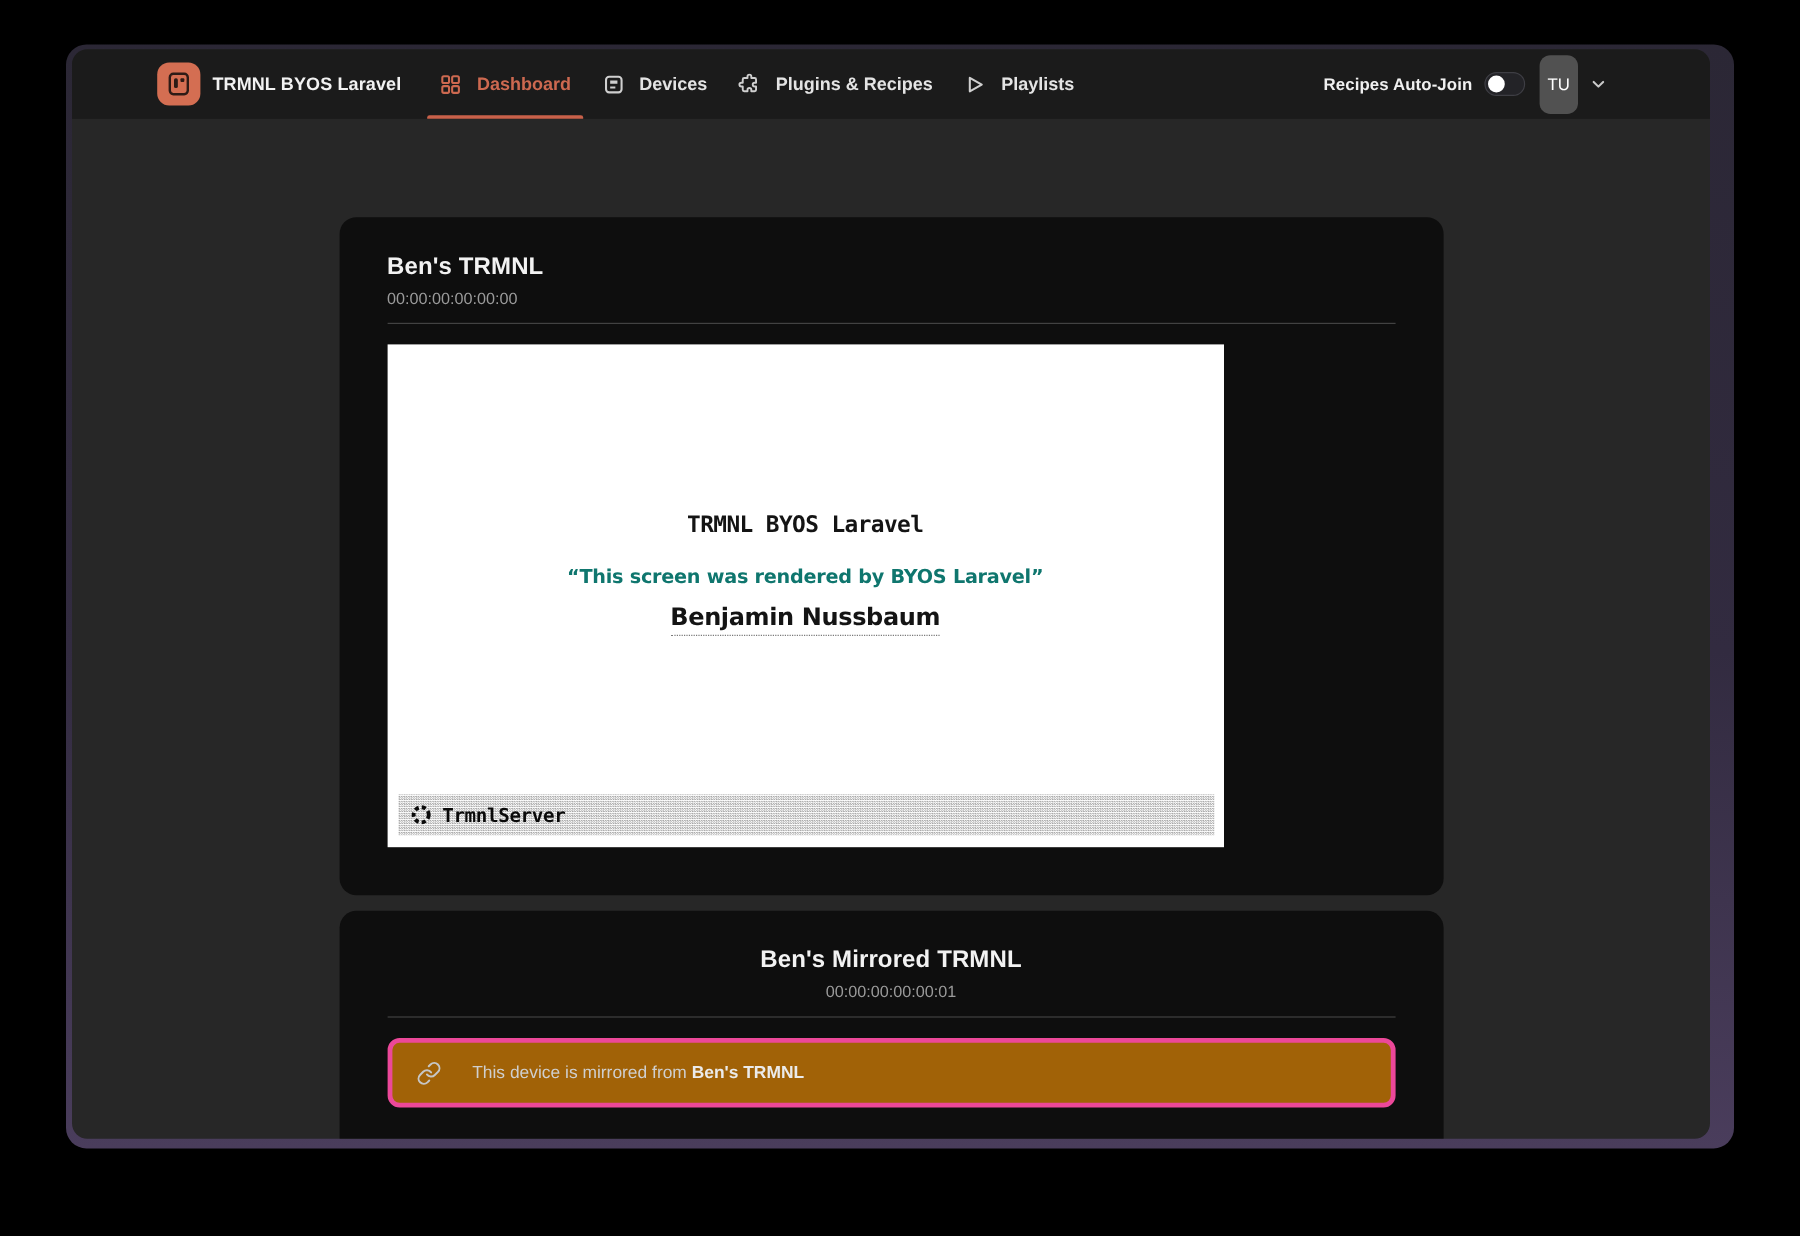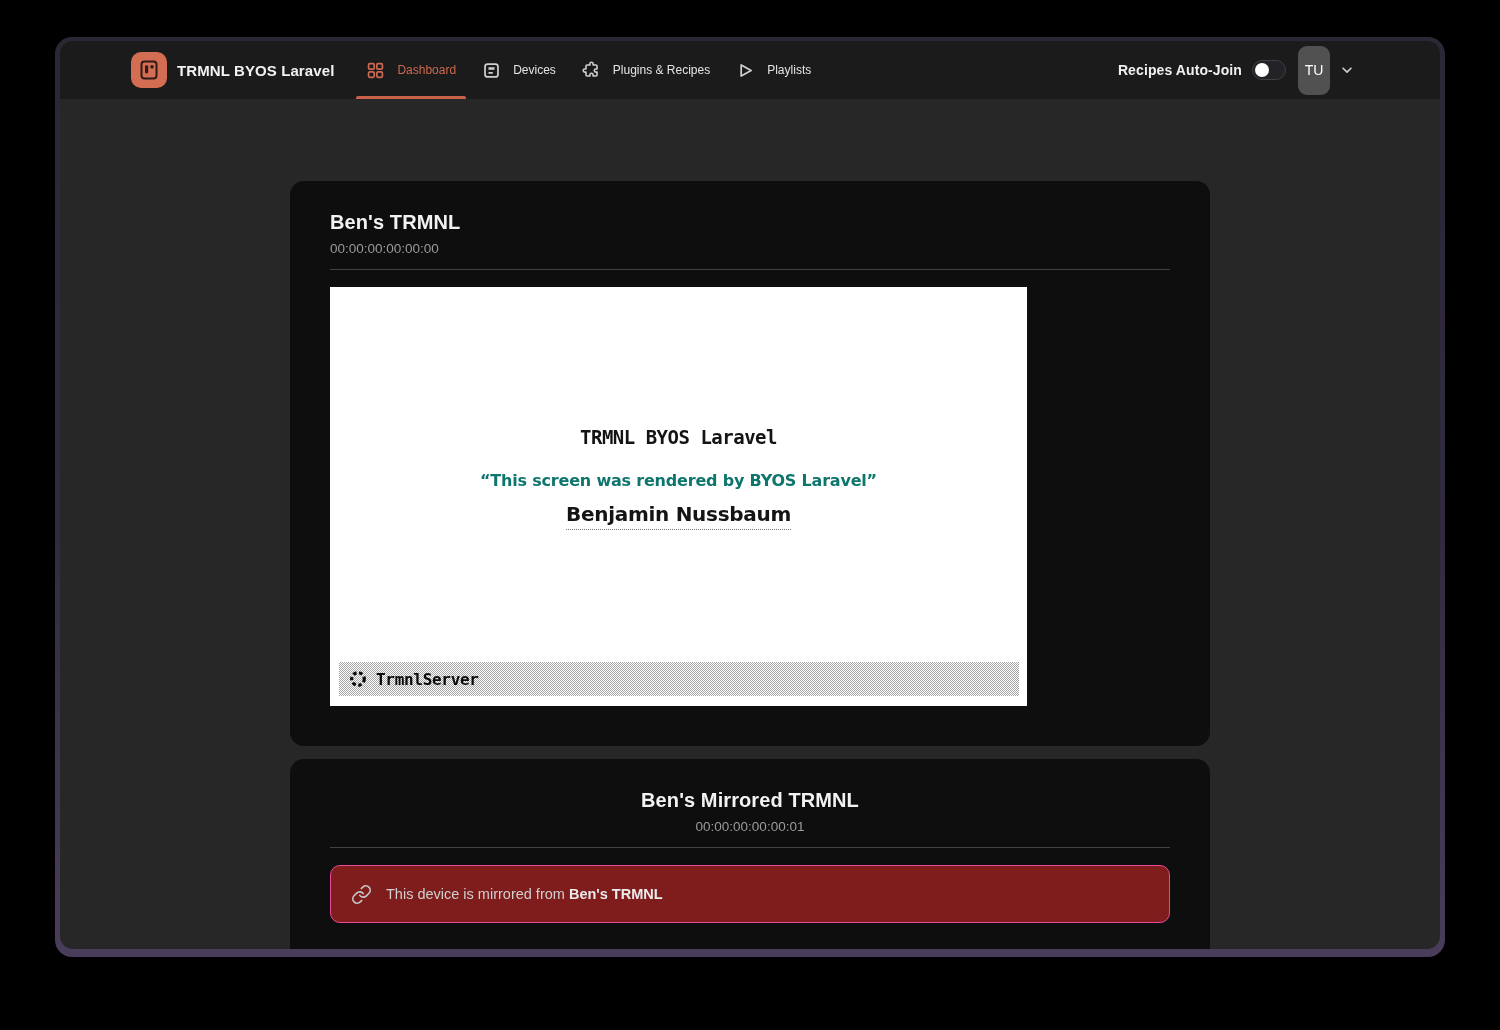--- a/index.html
+++ b/index.html
@@ -6,21 +6,21 @@
   html, body { width: 1500px; height: 1030px; background: #000; overflow: hidden; }
   body { font-family: "Liberation Sans", sans-serif; }
 
   .stage { position: relative; width: 1500px; height: 1030px; background: #000; }
 
   
   .frame {
     position: absolute; left: 55px; top: 37px; width: 1390px; height: 920px;
     border-radius: 17px;
     background: linear-gradient(180deg, #2b2735 0%, #322b40 55%, #4a3d5c 100%);
-    padding: 4px 5px 8px 5px;
+    padding: 4px 20px 8px 5px;
   }
   .window {
     width: 100%; height: 100%; border-radius: 13px; background: #272727;
     overflow: hidden; display: flex; flex-direction: column;
   }
 
   
   .navbar {
     height: 58px; flex: 0 0 58px; background: #1b1b1b;
     display: flex; align-items: center; padding: 0 86px 0 71px;
@@ -32,21 +32,21 @@
   }
   .brand {
     margin-left: 10px; font-size: 15px; font-weight: 700; color: #f2f2f2;
     letter-spacing: 0.1px; white-space: nowrap; cursor: pointer;
   }
   .nav-items { display: flex; align-items: stretch; height: 100%; margin-left: 22px; gap: 6px; }
   .nav-item {
     display: flex; align-items: center; gap: 12px; padding: 0 10px;
     position: relative; cursor: pointer; text-decoration: none;
   }
-  .nav-item .nav-label { font-size: 12px; font-weight: 400; color: #e4e4e4; white-space: nowrap; }
+  .nav-item .nav-label { font-size: 15px; font-weight: 700; color: #e4e4e4; white-space: nowrap; }
   .nav-item .nav-ic { display: flex; color: #cfcfcf; }
   .nav-item.active .nav-label { color: #cd6950; }
   .nav-item.active .nav-ic { color: #cd6950; }
   .nav-item.active::after {
     content: ""; position: absolute; left: 0; right: 0; bottom: 0; height: 3px;
     background: #c9614a; border-radius: 2px 2px 0 0;
   }
   .nav-right { margin-left: auto; display: flex; align-items: center; }
   .paj-label { font-size: 14px; font-weight: 700; color: #f0f0f0; letter-spacing: 0.1px; white-space: nowrap; }
   .toggle {
@@ -101,22 +101,22 @@
     display: flex; align-items: center; gap: 9px; padding: 0 10px;
   }
   .spinner { display: flex; }
   .bar-label {
     font-family: "DejaVu Sans Mono", monospace; font-weight: 700; font-size: 16px;
     color: #0a0a0a; letter-spacing: -0.3px;
   }
 
   
   .mirror-box {
-    height: 58px; background: #7f1d1d; border: 1px solid #ec4899; border-radius: 10px;
-    display: flex; align-items: center; padding: 0 20px; gap: 14px;
+    height: 58px; background: #a16207; border: 4px solid #ec4899; border-radius: 10px;
+    display: flex; align-items: center; padding: 0 20px; gap: 26px;
   }
   .mirror-ic { display: flex; color: #c6c6c6; }
   .mirror-text { font-size: 14.5px; color: #cfcfcf; }
   .mirror-text strong { color: #ebebeb; font-weight: 700; }
 </style>
 </head>
 <body>
 
 <div class="stage">
   <div class="frame">

